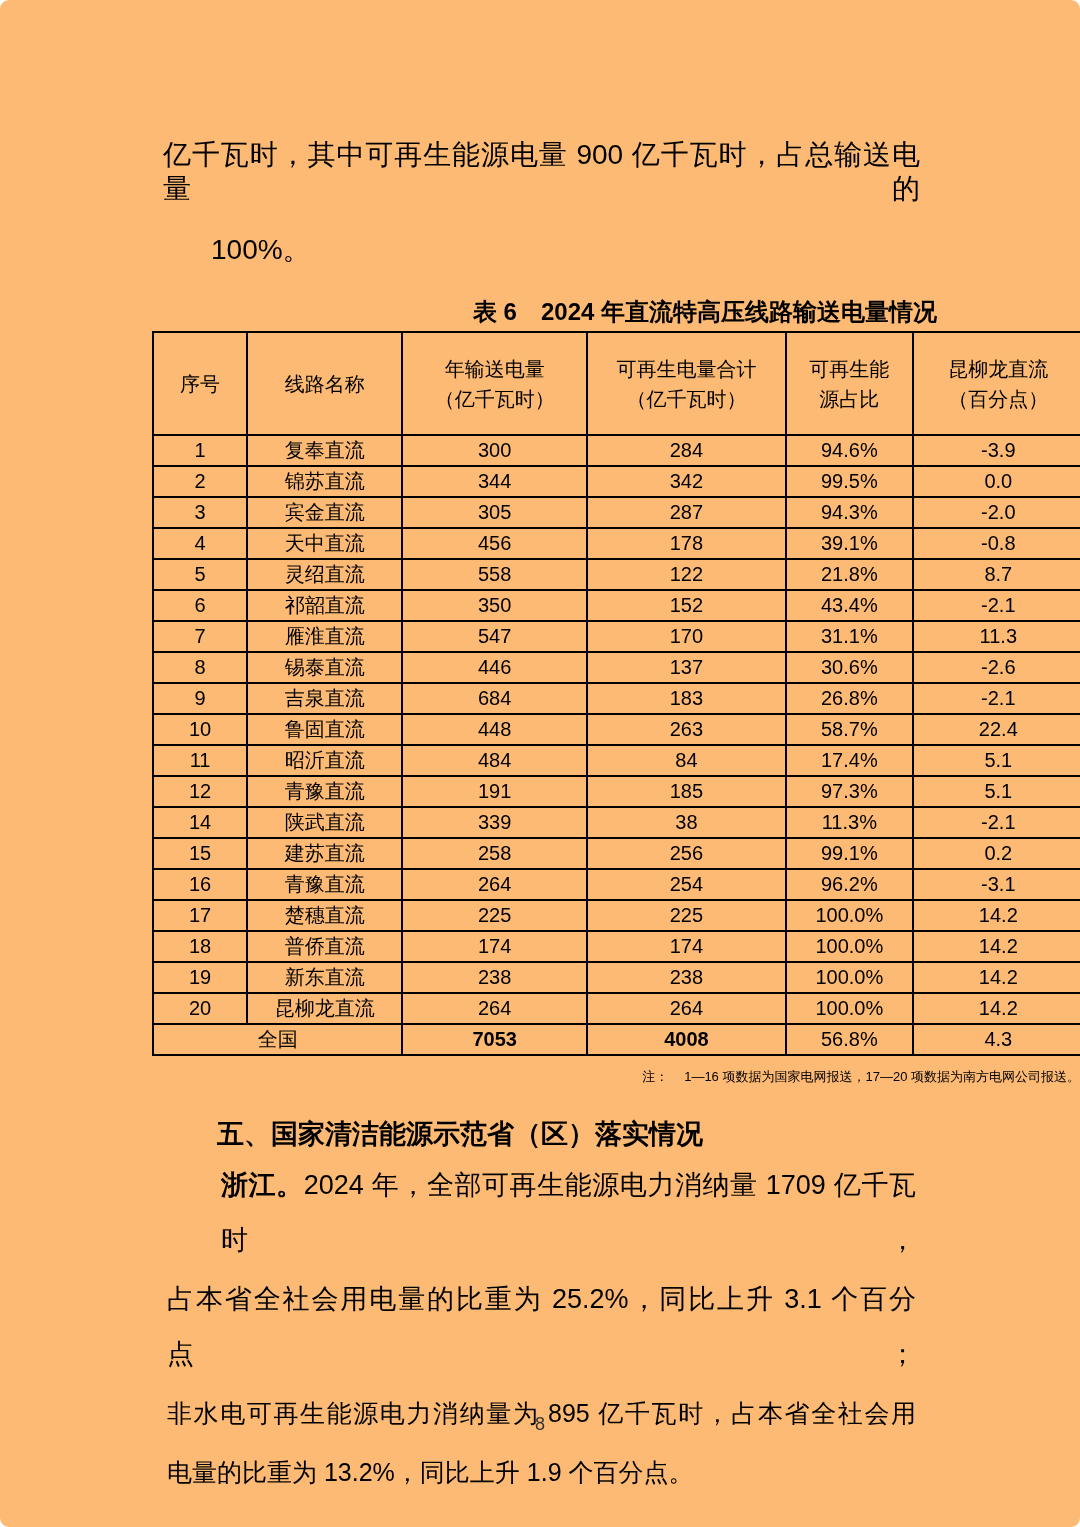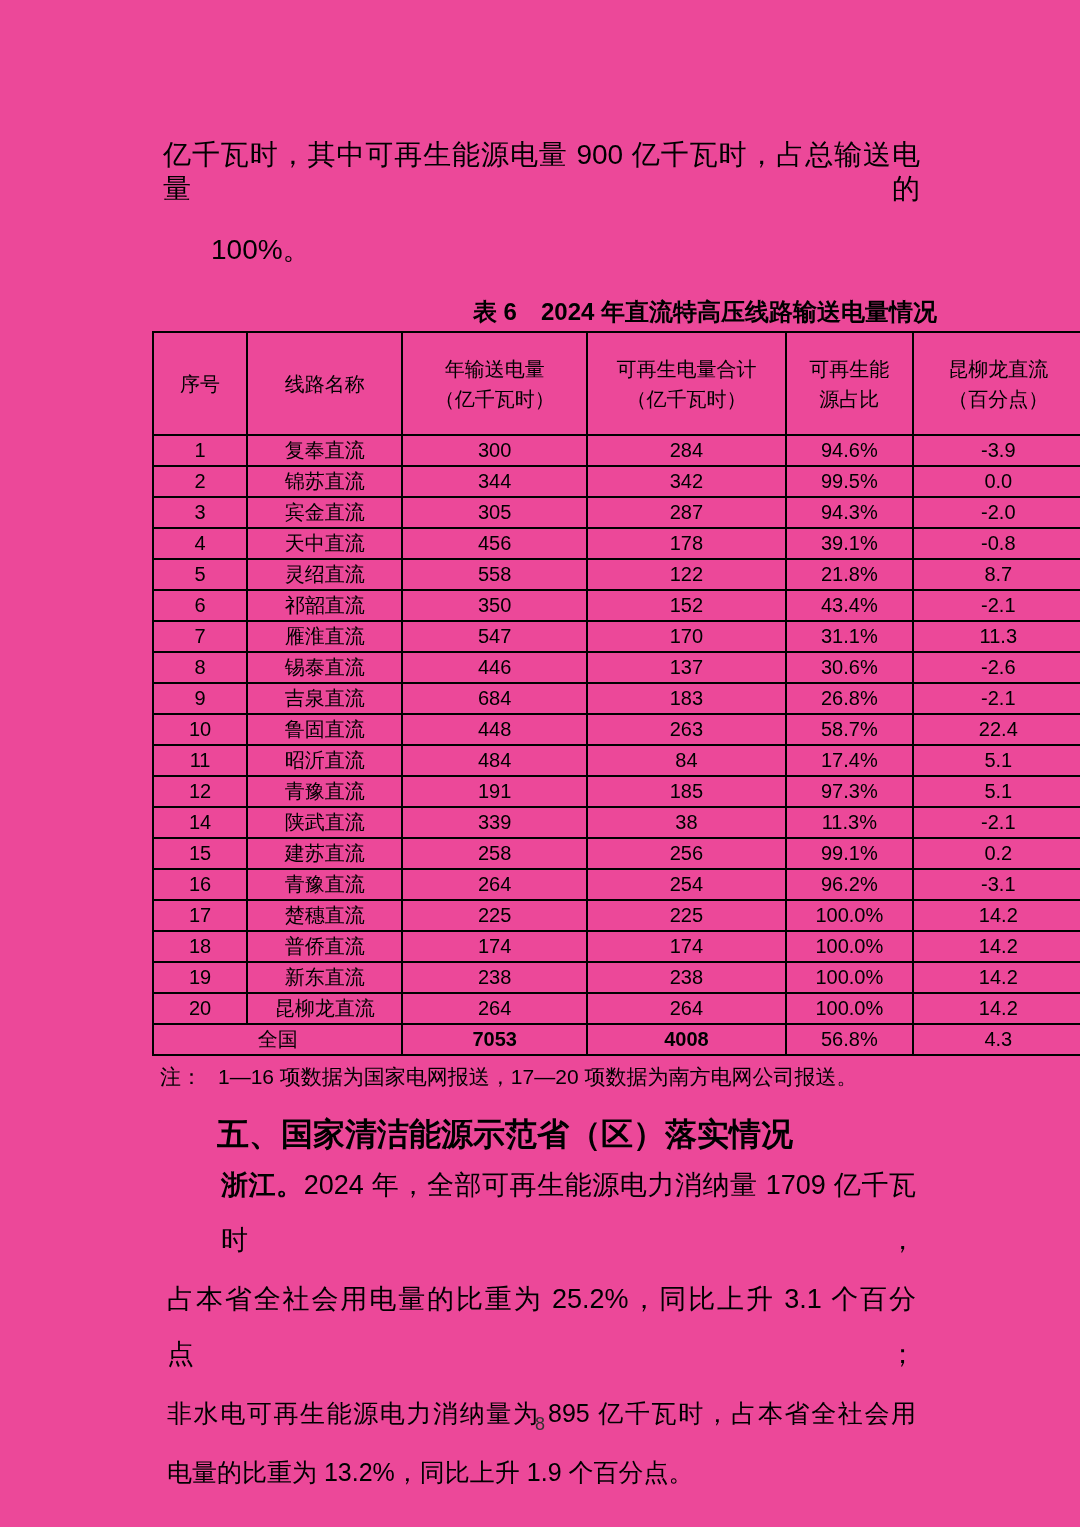--- a/index.html
+++ b/index.html
@@ -2,21 +2,21 @@
 <html><head>
 <meta charset="utf-8">
 <style>
   * { box-sizing: border-box; }
   html, body { margin: 0; padding: 0; }
   body {
     width: 1080px; height: 1527px;
     background: #ffffff; color: #000000;
     font-family: "Liberation Sans", "DejaVu Sans", sans-serif;
   }
-  .page { position: relative; width: 1080px; height: 1527px; overflow: hidden; background: #ec4899; }
+  .page { position: relative; width: 1080px; height: 1527px; overflow: hidden; background: #fdba74; border-radius: 9px; }
 
   .intro { margin: 138px 160px 0 163px; }
   .body-line { font-size: 28px; line-height: 34px; margin: 0; font-weight: 500; }
   .body-line + .body-line { margin-top: 27px; margin-left: 48px; }
 
   .fill { text-align: justify; text-align-last: justify; text-justify: inter-ideograph; }
 
   .table-title {
     margin: 30px 0 0 152px; width: 785px;
     text-align: right; font-weight: 700; font-size: 24px; line-height: 30px;
@@ -31,26 +31,26 @@
     border: 2px solid #000; text-align: center; vertical-align: middle;
     padding: 0; overflow: hidden; white-space: nowrap;
   }
   .data-table thead th { height: 103px; font-weight: 500; font-size: 20px; line-height: 30px; }
   .data-table thead th span { display: block; }
   .data-table tbody td { height: 29px; font-size: 20px; line-height: 29px; font-weight: 500; }
   .data-table td.bold { font-weight: 700; margin-left: 12px; }
   col.c1 { width: 10.1%; } col.c2 { width: 16.7%; } col.c3 { width: 19.8%; }
   col.c4 { width: 21.4%; } col.c5 { width: 13.6%; } col.c6 { width: 18.4%; }
 
-  .note { margin: 8px 0 0 160px; font-size: 21px; line-height: 26px; font-weight: 500; }
+  .note { margin: 8px 0 0 160px; font-size: 13px; line-height: 26px; font-weight: 500; text-align: right; }
   .note-label { margin-right: 16px; }
 
   .section-heading {
     margin: 26px 160px 0 163px; padding-left: 54px;
-    font-size: 32px; line-height: 36px; font-weight: 700;
+    font-size: 27px; line-height: 36px; font-weight: 700;
   }
 
   .paragraph { margin: 6px 160px 0 163px; }
   .para-line { font-size: 27px; line-height: 55px; margin: 4px; font-weight: 500; }
   .para-line.small { font-size: 25px; }
   .para-line.indent { padding-left: 54px; }
   .bold { font-weight: 700; }
 
   .page-number {
     position: absolute; bottom: 92px; left: 0; width: 100%;

